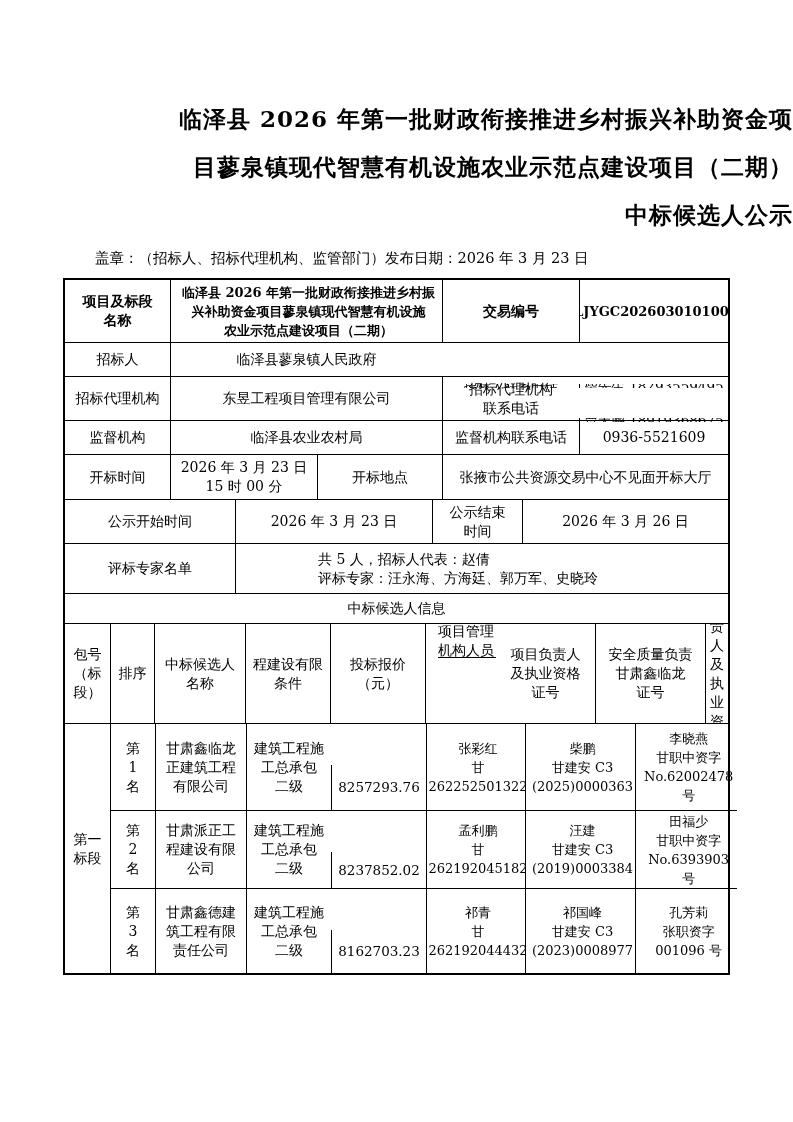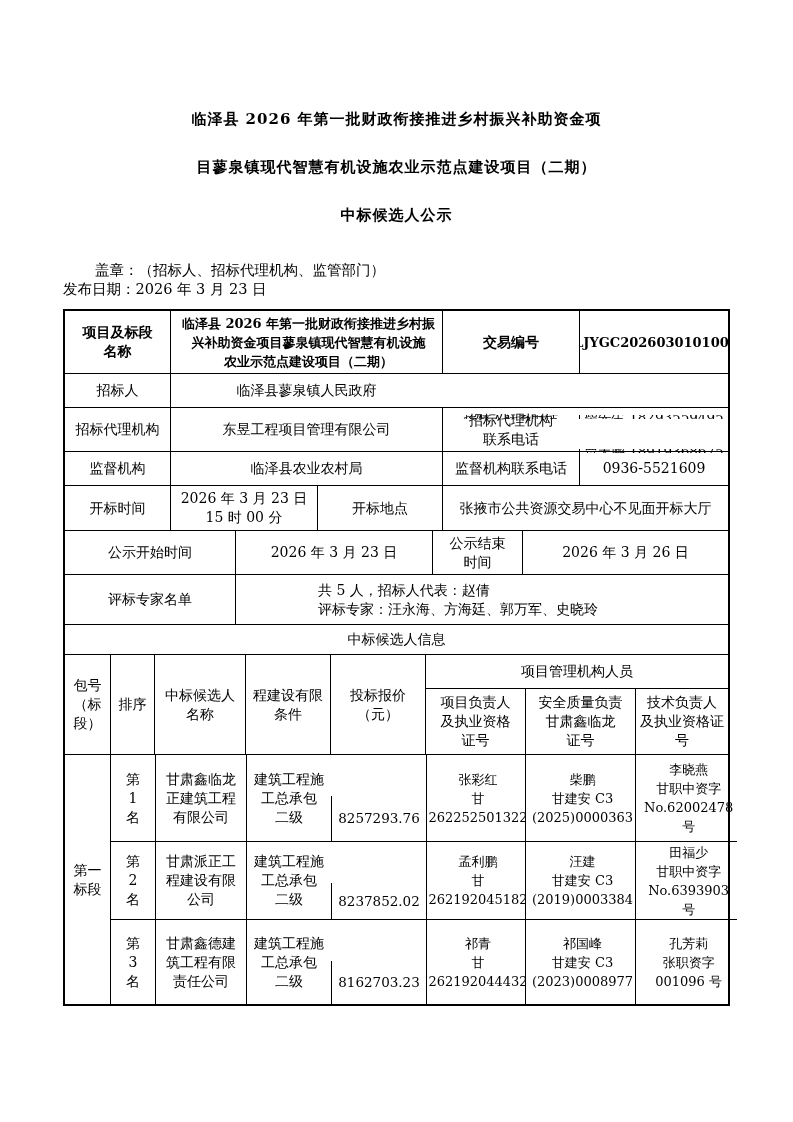--- a/index.html
+++ b/index.html
@@ -7,33 +7,32 @@
   body { font-family:"DejaVu Serif", serif; color:#000; }
   .page {
     position:relative;
     width:793px; height:1122px;
     margin:0 auto;
     background:#fff;
     padding-top:95px;
     overflow:hidden;
   }
   .title {
-    text-align:center;
+    text-align:right;
     font-weight:bold;
-    font-size:15px;
+    font-size:23px;
     line-height:48px;
     letter-spacing:1px;
   }
   .meta-row {
     width:667px;
-    margin:22px auto 10px;
+    margin:10px auto 10px;
     display:flex;
     justify-content:flex-start;
     font-size:14.5px;
-    flex-direction:column;
   }
   .meta-left { padding-left:32px; }
   .meta-right { padding-right:52px; }
 
   .tbl {
     width:667px;
     margin:0 auto;
     border:2px solid #000;
     font-size:14px;
     line-height:19px;
@@ -49,21 +48,21 @@
     flex-shrink:0;
     overflow:hidden;
   }
   .c.nb { border-left:none; }
   .grow { flex:1 1 auto; }
   .left-align { justify-content:flex-start; text-align:left; padding-left:82px; }
   .fs13 { font-size:13px;padding-left:8px; }
   .fs135 { font-size:13.5px;margin-top:41px; }
 
   
-  .group { display:flex; flex-direction:column; border-left:1.6px solid #000; flex:1 1 auto; }
+  .group { display:flex; flex-direction:row; border-left:1.6px solid #000; flex:1 1 auto;padding-left:12px; }
   .group-top {
     height:34px; border-bottom:1.6px solid #000;
     display:flex; align-items:center; justify-content:center;
   }
   .group-bottom { display:flex; flex:1 1 auto; align-items:stretch; }
   .group-bottom .c.nb { border-left:none; }
 
   
   .cand-rows { display:flex; flex-direction:column; flex:1 1 auto; border-left:1.6px solid #000; }
   .sub-tr { display:flex; align-items:stretch; border-top:1.6px solid #000; }

